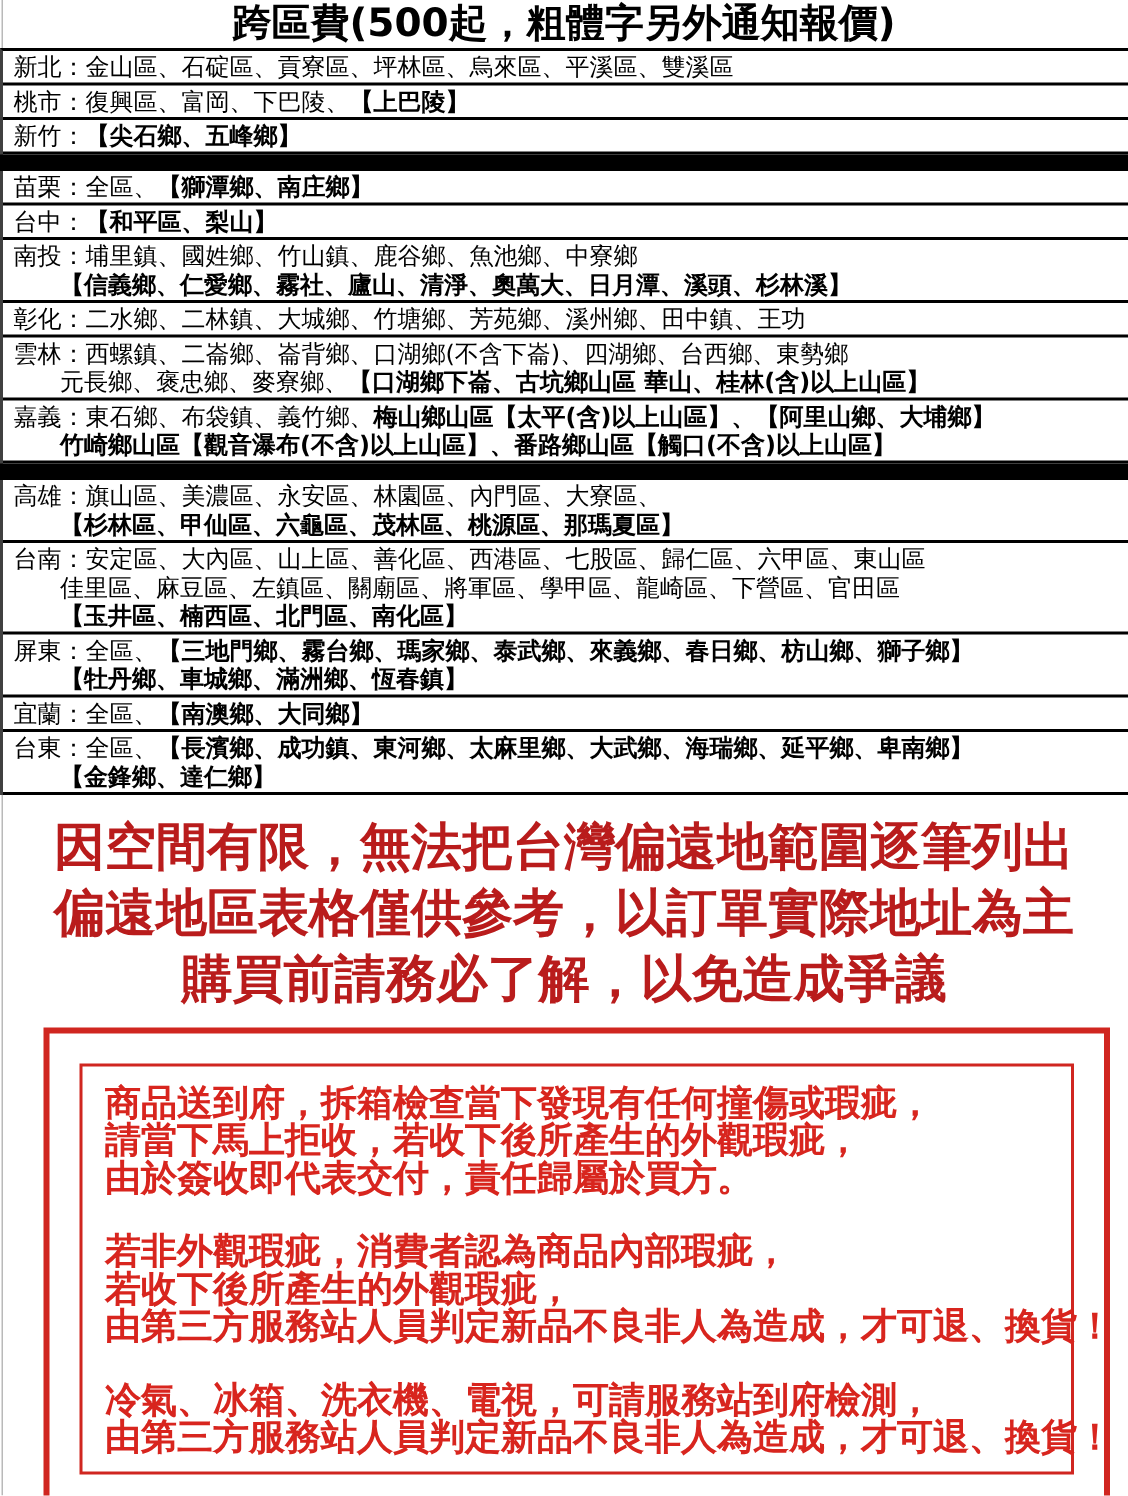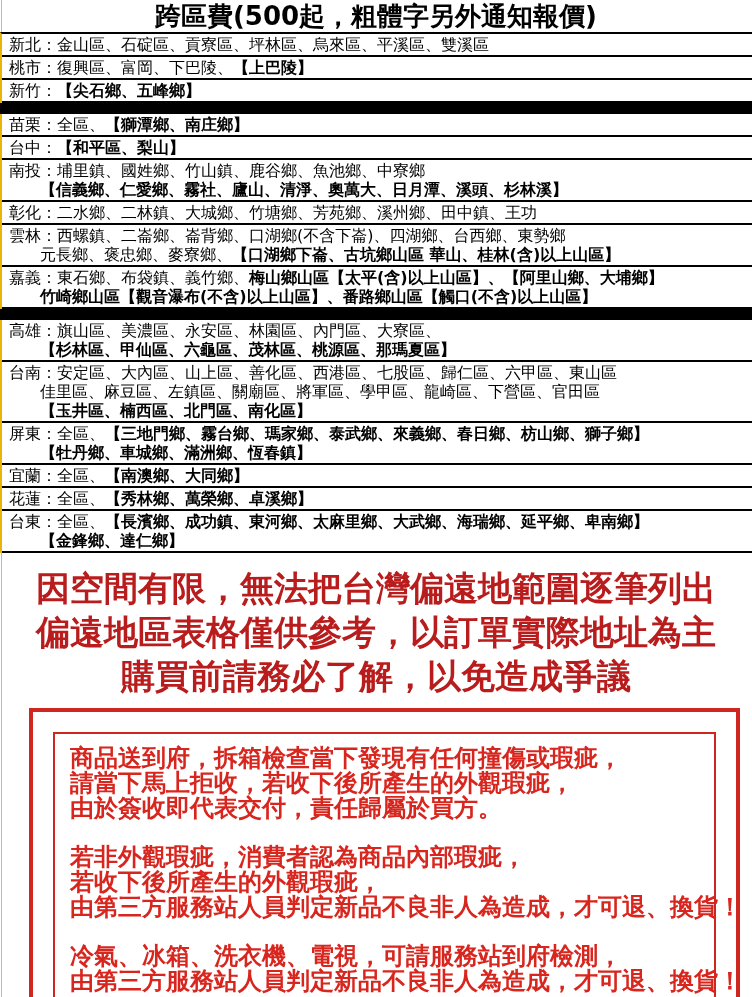--- a/index.html
+++ b/index.html
@@ -17,21 +17,21 @@
   }
 
   .title {
     font-size: 26px; font-weight: 700; color: #000;
     text-align: center; line-height: 31px; padding-top: 1px;
   }
 
   .region-table {
     position: relative;
     border-top: 2px solid #000;
-    border-left: 2px solid #eab308;
+    border-left: 2px solid #404040;
   }
   .trow { border-bottom: 2px solid #000; padding: 1px 2px 1px 7px; }
   .tline {
     font-size: 16px; line-height: 19px; color: #000;
     white-space: nowrap; overflow: hidden;
   }
   .tline.cont { padding-left: 31px; }
   .seg-bold { font-weight: 700; }
   .divider { height: 11px; margin-left: -2px; width: calc(100% + 4px); }
 
@@ -96,23 +96,20 @@
         <div class="tline cont"><span class="seg-bold">【玉井區、楠西區、北門區、南化區】</span></div>
       </div>
       <div class="trow">
         <div class="tline"><span>屏東：</span><span>全區、</span><span class="seg-bold">【三地門鄉、霧台鄉、瑪家鄉、泰武鄉、來義鄉、春日鄉、枋山鄉、獅子鄉】</span></div>
         <div class="tline cont"><span class="seg-bold">【牡丹鄉、車城鄉、滿洲鄉、恆春鎮】</span></div>
       </div>
       <div class="trow">
         <div class="tline"><span>宜蘭：</span><span>全區、</span><span class="seg-bold">【南澳鄉、大同鄉】</span></div>
       </div>
       <div class="trow">
-        <div class="tline"><span>花蓮：</span><span>全區、</span><span class="seg-bold">【秀林鄉、萬榮鄉、卓溪鄉】</span></div>
-      </div>
-      <div class="trow">
         <div class="tline"><span>台東：</span><span>全區、</span><span class="seg-bold">【長濱鄉、成功鎮、東河鄉、太麻里鄉、大武鄉、海瑞鄉、延平鄉、卑南鄉】</span></div>
         <div class="tline cont"><span class="seg-bold">【金鋒鄉、達仁鄉】</span></div>
       </div>
     </div>
   <div class="notice" style="color: #b91c1c;">
       <div class="notice-line">因空間有限，無法把台灣偏遠地範圍逐筆列出</div>
       <div class="notice-line">偏遠地區表格僅供參考，以訂單實際地址為主</div>
       <div class="notice-line">購買前請務必了解，以免造成爭議</div>
     </div>
   <div class="warning-box" style="border-color: rgb(208, 38, 32);">

